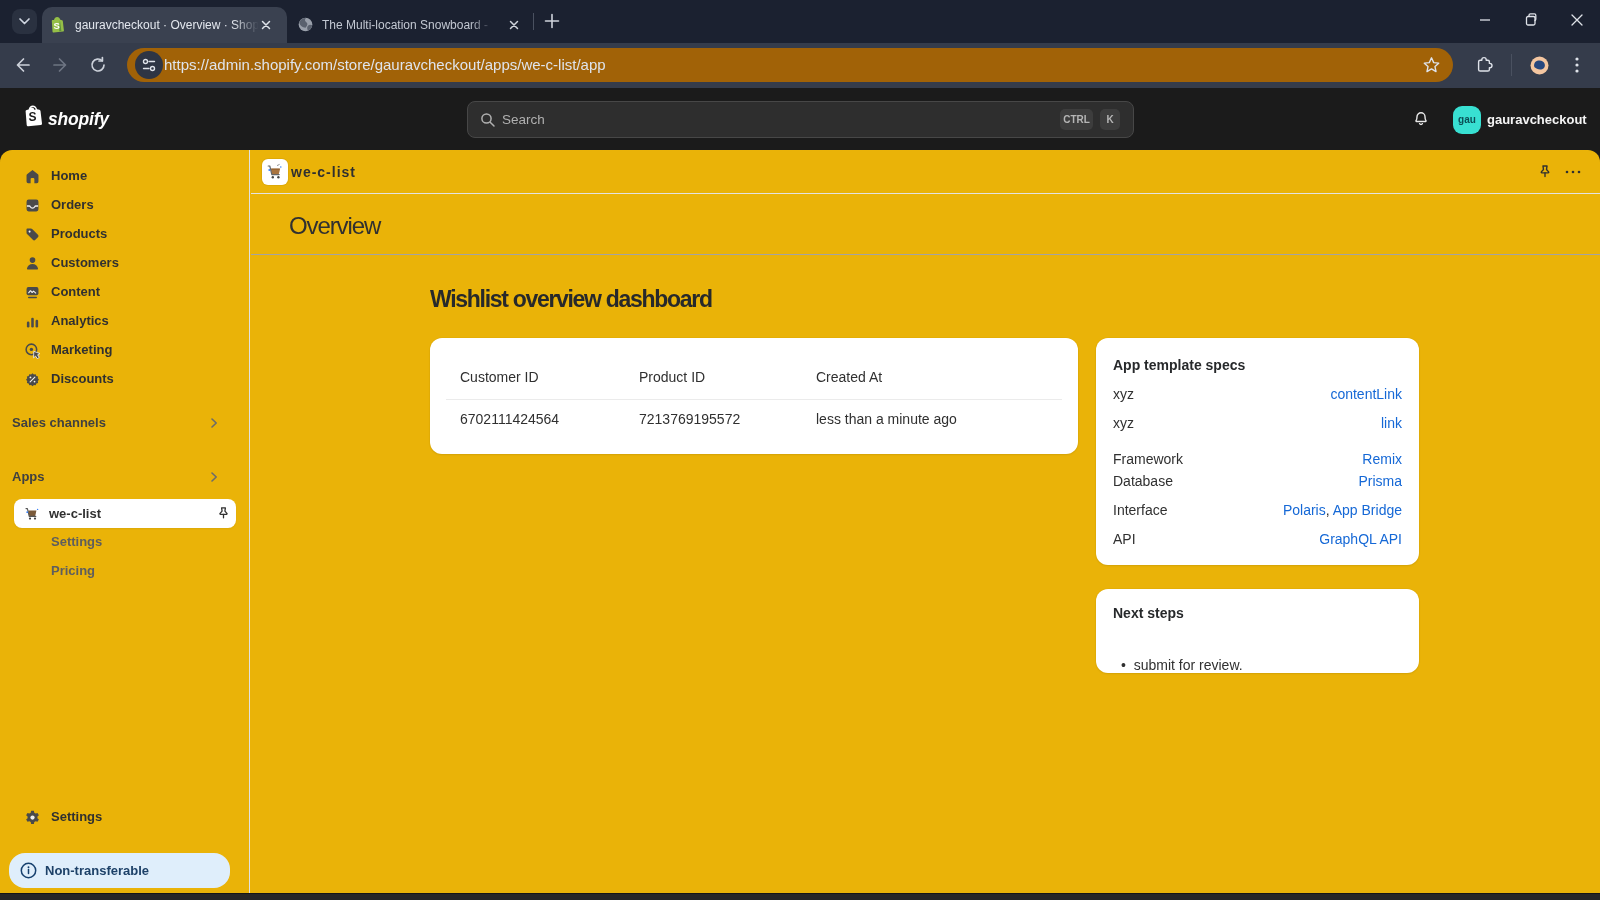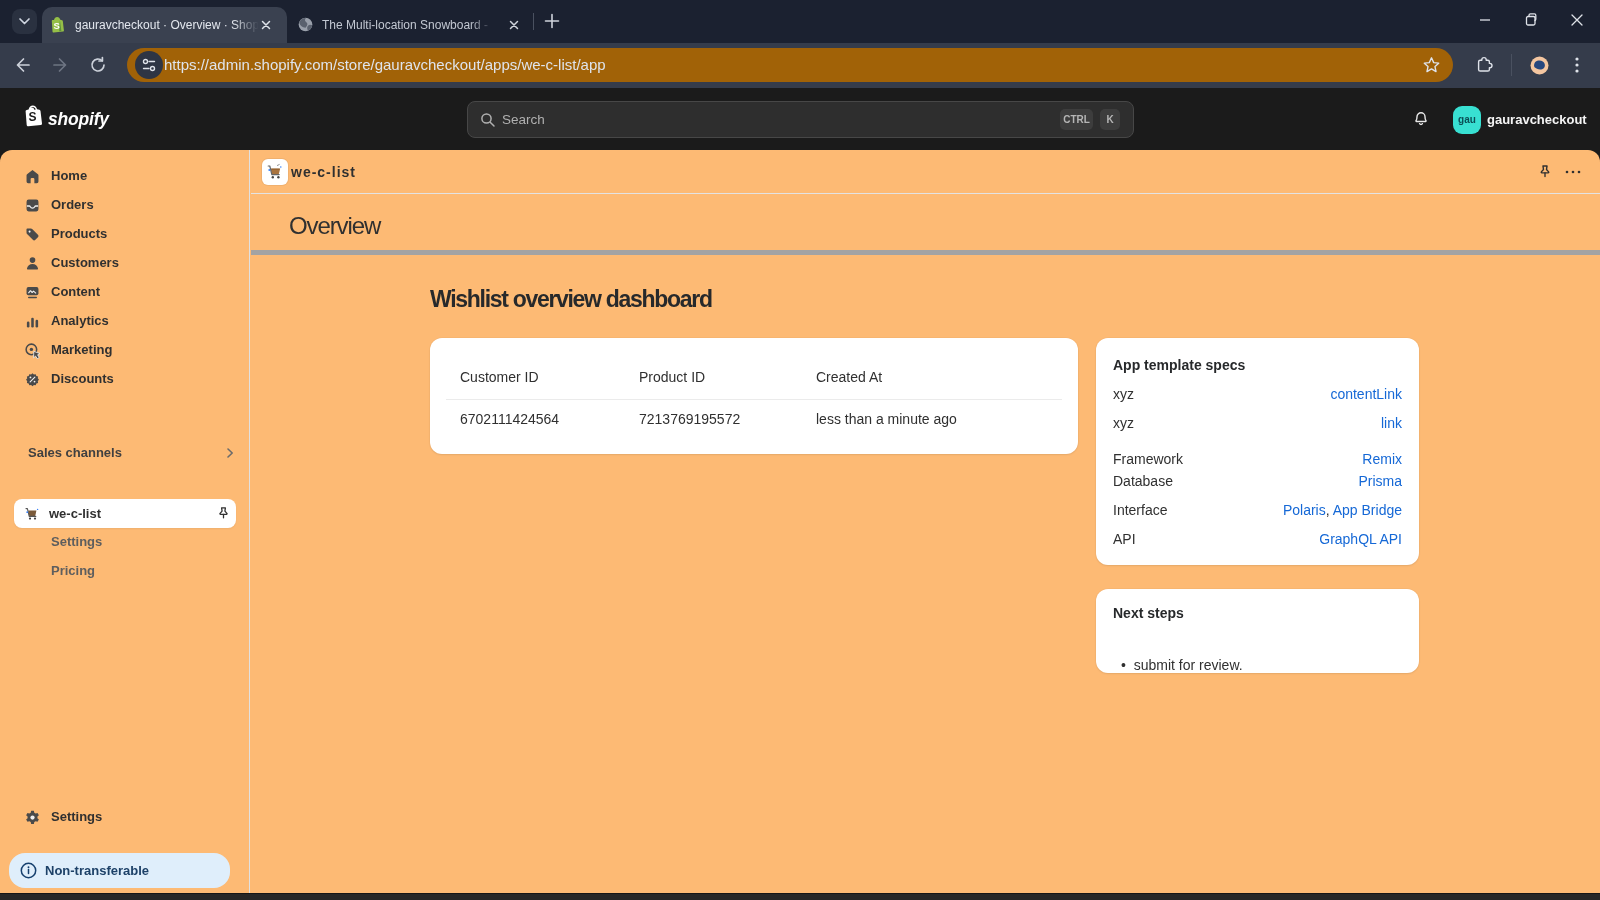--- a/index.html
+++ b/index.html
@@ -28,37 +28,37 @@
   
   #adminbar { position:absolute; left:0; top:88px; width:1600px; height:76px; background:#1b1b1b; }
   #searchbox { position:absolute; left:467px; top:13px; width:667px; height:37px; background:#2e2e2e; border:1px solid #474747; border-radius:8px; }
   #searchbox .ph { position:absolute; left:34px; top:0; height:35px; line-height:35px; color:#b0b0b0; font-size:13.5px; }
   .kbd { position:absolute; top:7px; height:21px; border-radius:5px; background:#3d3d3d; color:#b6b6b6; font-size:10px; font-weight:bold; line-height:21px; text-align:center; }
   #storechip { position:absolute; left:1453px; top:18px; width:147px; height:28px; }
   #avatar { position:absolute; left:0; top:0; width:28px; height:28px; border-radius:9px; background:#38e0d2; color:#0b4f56; font-size:10px; font-weight:bold; text-align:center; line-height:28px; }
   #storename { position:absolute; left:34px; top:0; height:28px; line-height:28px; color:#f5f5f5; font-size:13px; font-weight:bold; }
 
   
-  #frame { position:absolute; left:0; top:150px; width:1600px; height:743px; background:#fdba74; border-radius:12px 12px 0 0; }
+  #frame { position:absolute; left:0; top:150px; width:1600px; height:743px; background:#eab308; border-radius:12px 12px 0 0; }
   #nav { position:absolute; left:0; top:0; width:250px; height:743px; border-right:1px solid #e0e0e0; border-radius:12px 0 0 0; }
   .nitem { position:absolute; left:16px; height:28px; }
   .nitem .ico { position:absolute; left:8px; top:5.5px; width:17px; height:17px; }
   .nitem .lbl { position:absolute; left:35px; top:0; line-height:28px; font-size:13px; font-weight:bold; color:#303030; white-space:nowrap; }
   .sub { position:absolute; left:51px; height:28px; line-height:28px; font-size:13px; font-weight:bold; color:#5e5e5e; }
-  .sect { position:absolute; left:20px; height:28px;margin-top:30px; }
+  .sect { position:absolute; left:4px; height:28px; }
   .sect .lbl { position:absolute; left:8px; top:0; line-height:28px; font-size:13px; font-weight:bold; color:#404040; }
   .chev { position:absolute; right:2px; width:12px; height:12px; }
   #selpill { position:absolute; left:14px; top:349px; width:222px; height:29px; background:#ffffff; border-radius:8px; box-shadow:0 1px 2px rgba(0,0,0,.06); }
 
   
   #main { position:absolute; left:251px; top:0; width:1349px; height:743px; border-radius:0 12px 0 0; }
   #appbar { position:absolute; left:0; top:0; width:1349px; height:44px; border-bottom:1px solid #e3e3e3; }
   #appicon { position:absolute; left:11px; top:9px; width:26px; height:26px; background:#fff; border-radius:6px; box-shadow:0 0 0 1px rgba(0,0,0,.05); }
   #apptitle { position:absolute; left:40px; top:0; height:44px; line-height:44px; font-size:14px; font-weight:bold; color:#303030; letter-spacing:1px; }
-  #pagehead { position:absolute; left:0; top:44px; width:1349px; height:61px; border-bottom:5px solid #a3a3a3; }
+  #pagehead { position:absolute; left:0; top:44px; width:1349px; height:61px; border-bottom:1px solid #a3a3a3; }
   #pagehead .t { position:absolute; left:38px; top:18px; font-size:24px; color:#303030; letter-spacing:-1.1px; }
   #bigtitle { position:absolute; left:179px; top:136px; font-size:23px; font-weight:bold; color:#27292b; letter-spacing:-1.3px; }
 
   .card { position:absolute; background:#fff; border-radius:12px; box-shadow:0 1px 2px rgba(0,0,0,.08), 0 0 0 1px rgba(0,0,0,.02); }
   #tcard { left:179px; top:188px; width:648px; height:116px; }
   #tcard .hdr { position:absolute; top:32px; line-height:14px; font-size:14px; color:#303030; }
   #tcard .hline { position:absolute; left:16px; right:16px; top:61px; height:1px; background:#ebebeb; }
   #tcard .val { position:absolute; top:74px; line-height:14px; font-size:14px; color:#303030; }
 
   #scard { left:845px; top:188px; width:323px; height:227px; }

